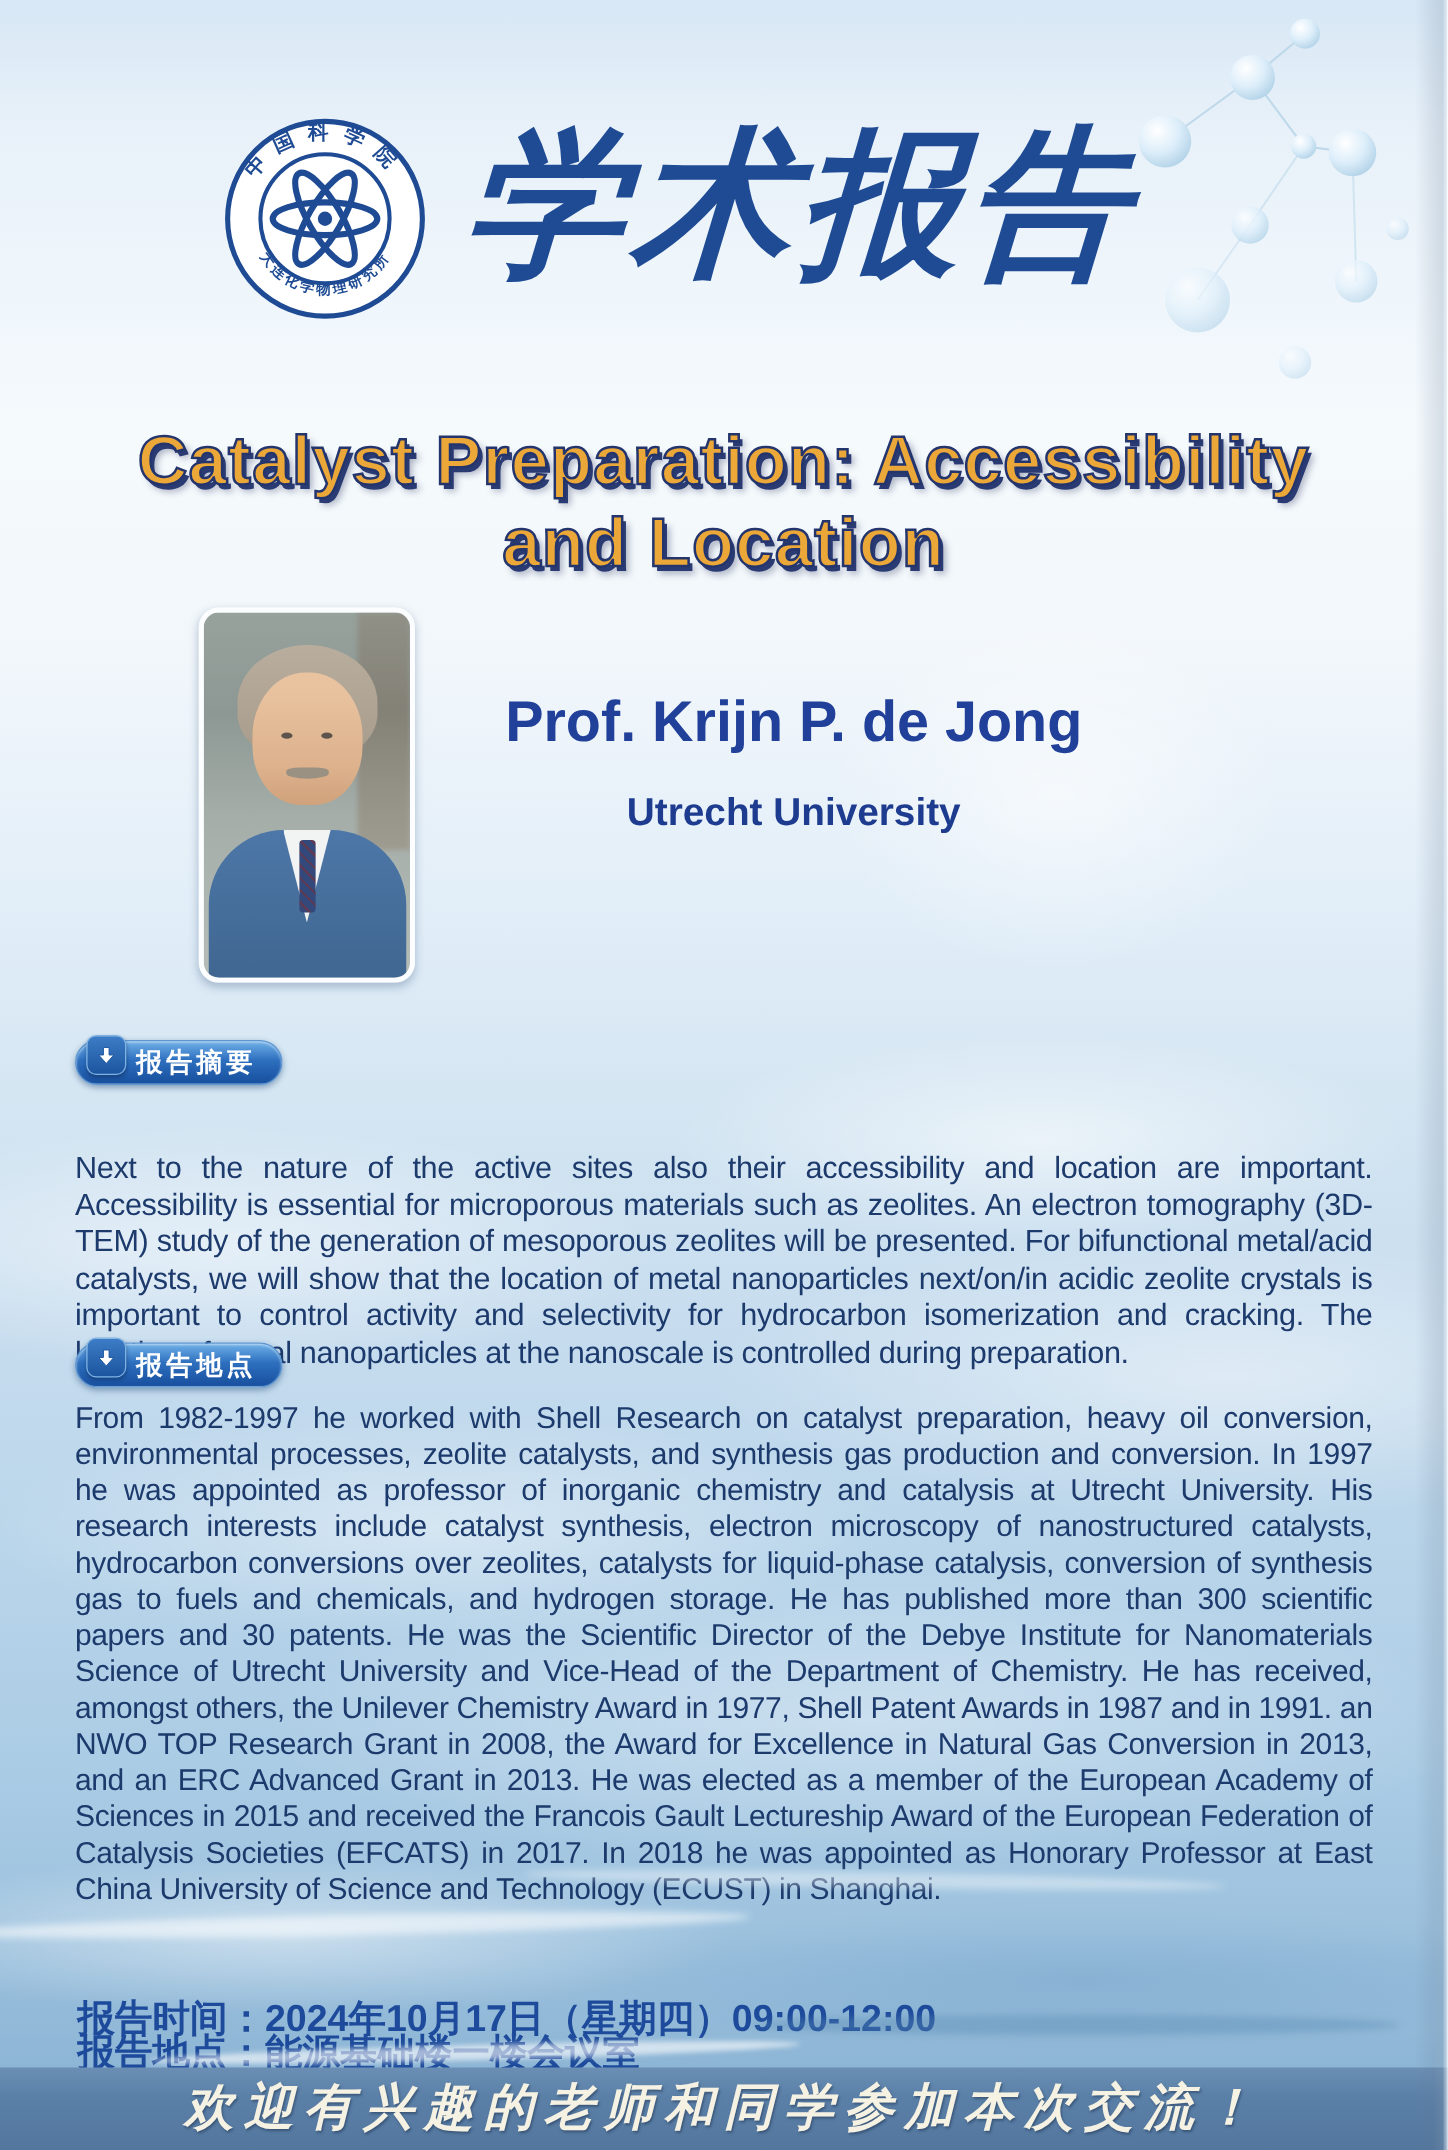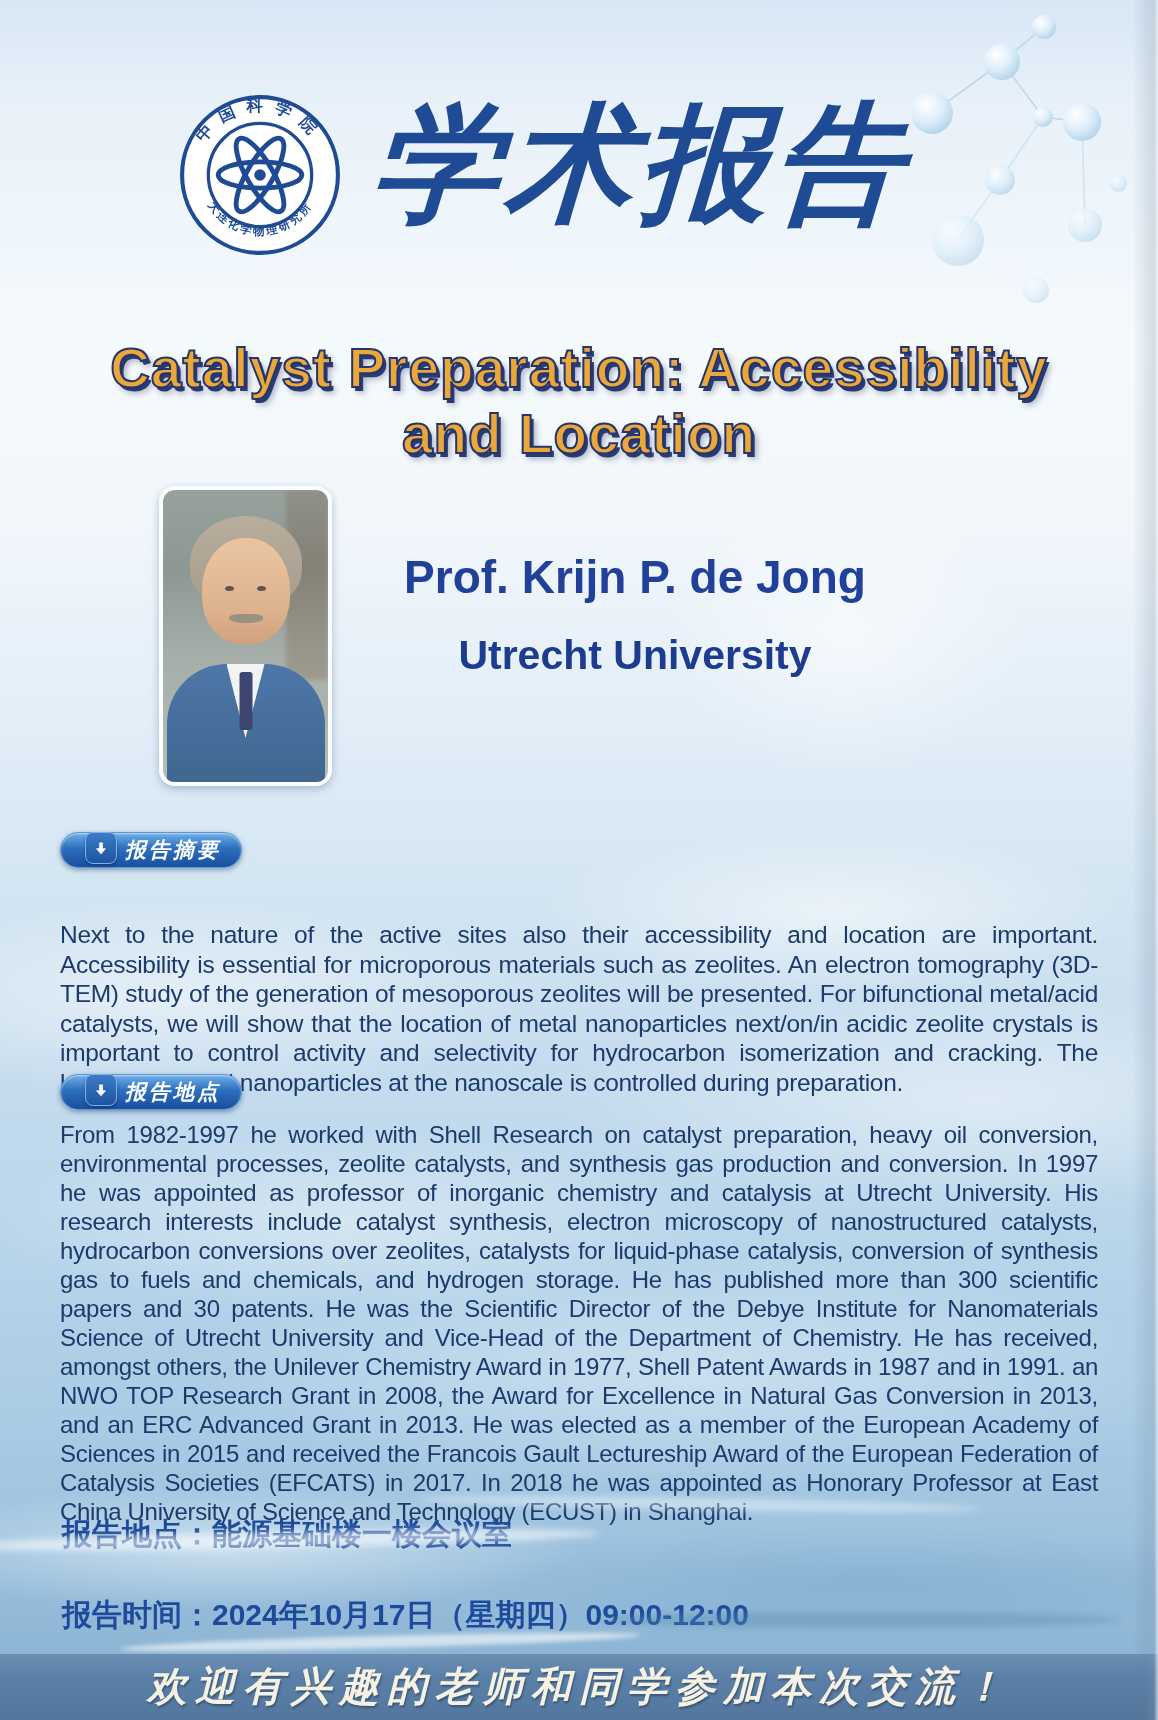--- a/index.html
+++ b/index.html
@@ -62,31 +62,30 @@
     background:#f2f4f4; clip-path:polygon(0 0,100% 0,50% 100%); }
   .photo .tie { position:absolute; left:50%; bottom:52px; width:13px; height:58px; transform:translateX(-50%);
     background:repeating-linear-gradient(45deg,#33497c 0 5px,#5a3a55 5px 7px); border-radius:3px; }
 
   .speaker-name {
     left:330px; top:550px; width:610px; text-align:center;
     font-weight:bold; font-size:46px; color:#21409a; white-space:nowrap;
   }
   .speaker-affiliation {
     left:330px; top:632px; width:610px; text-align:center;
-    font-weight:bold; font-size:41px; color:#1d3b8f;
+    font-weight:bold; font-size:31px; color:#1d3b8f;
   }
 
   
   .badge {
-    display:inline-flex; align-items:flex-end; gap:8px;
-    padding:3px 20px 3px 24px; border-radius:20px;
+    display:inline-flex; align-items:flex-start; gap:8px;
+    padding:3px 20px 3px 8px; border-radius:20px;
     background:linear-gradient(180deg,#6fb0e8 0%,#2d6fbe 45%,#174f9e 100%);
     border:1px solid #5e97d2;
     box-shadow:0 2px 5px rgba(20,60,110,.45), inset 0 1px 2px rgba(255,255,255,.55);
-    font-style:italic;
   }
   .badge .arrow-chip {
     width:30px; height:30px; border-radius:8px; margin-top:-8px;
     background:linear-gradient(180deg,#3d7cc6,#1c559f);
     border:1px solid #7db2e2; display:flex; align-items:center; justify-content:center;
     box-shadow:0 2px 3px rgba(15,45,90,.45);
   }
   .badge .label { color:#ffffff; font-weight:bold; font-size:21px; letter-spacing:3px; white-space:nowrap; }
   .badge1 { left:60px; top:832px; }
   .badge2 { left:60px; top:1074px; }
@@ -94,21 +93,21 @@
   
   .para {
     left:60px; width:1038px; text-align:justify; color:#1c3a6c;
   }
   .abstract { top:880px; font-size:24.5px; line-height:29.5px; letter-spacing:-0.3px;margin-top:40px; }
   .bio      { top:1120px; font-size:24px;  line-height:29px;  letter-spacing:-0.3px; }
 
   
   .sched { left:62px; font-weight:bold; color:#1d4a9b; font-size:30px; white-space:nowrap; }
   .sched-time  { top:1551px;margin-top:44px; }
-  .sched-place { top:1514px; }
+  .sched-place { top:1622px; }
 
   
   .streak { position:absolute; border-radius:50%; pointer-events:none; }
   .streak.s1 { left:-40px; top:1532px; width:640px; height:16px; background:rgba(255,255,255,.55); filter:blur(3px); transform:rotate(-1.2deg); }
   .streak.s2 { left:420px; top:1498px; width:560px; height:12px; background:rgba(255,255,255,.4); filter:blur(3px); transform:rotate(1deg); }
   .streak.s3 { left:120px; top:1636px; width:520px; height:12px; background:rgba(255,255,255,.6); filter:blur(2px); transform:rotate(-1.5deg); }
   .streak.s4 { left:600px; top:1612px; width:520px; height:16px; background:rgba(90,140,180,.4); filter:blur(3px); }
   .footer-band {
     left:0; bottom:0; width:100%; height:66px;
     background:linear-gradient(180deg,#6b8fb4 0%,#5b80a8 35%,#53769d 100%);

